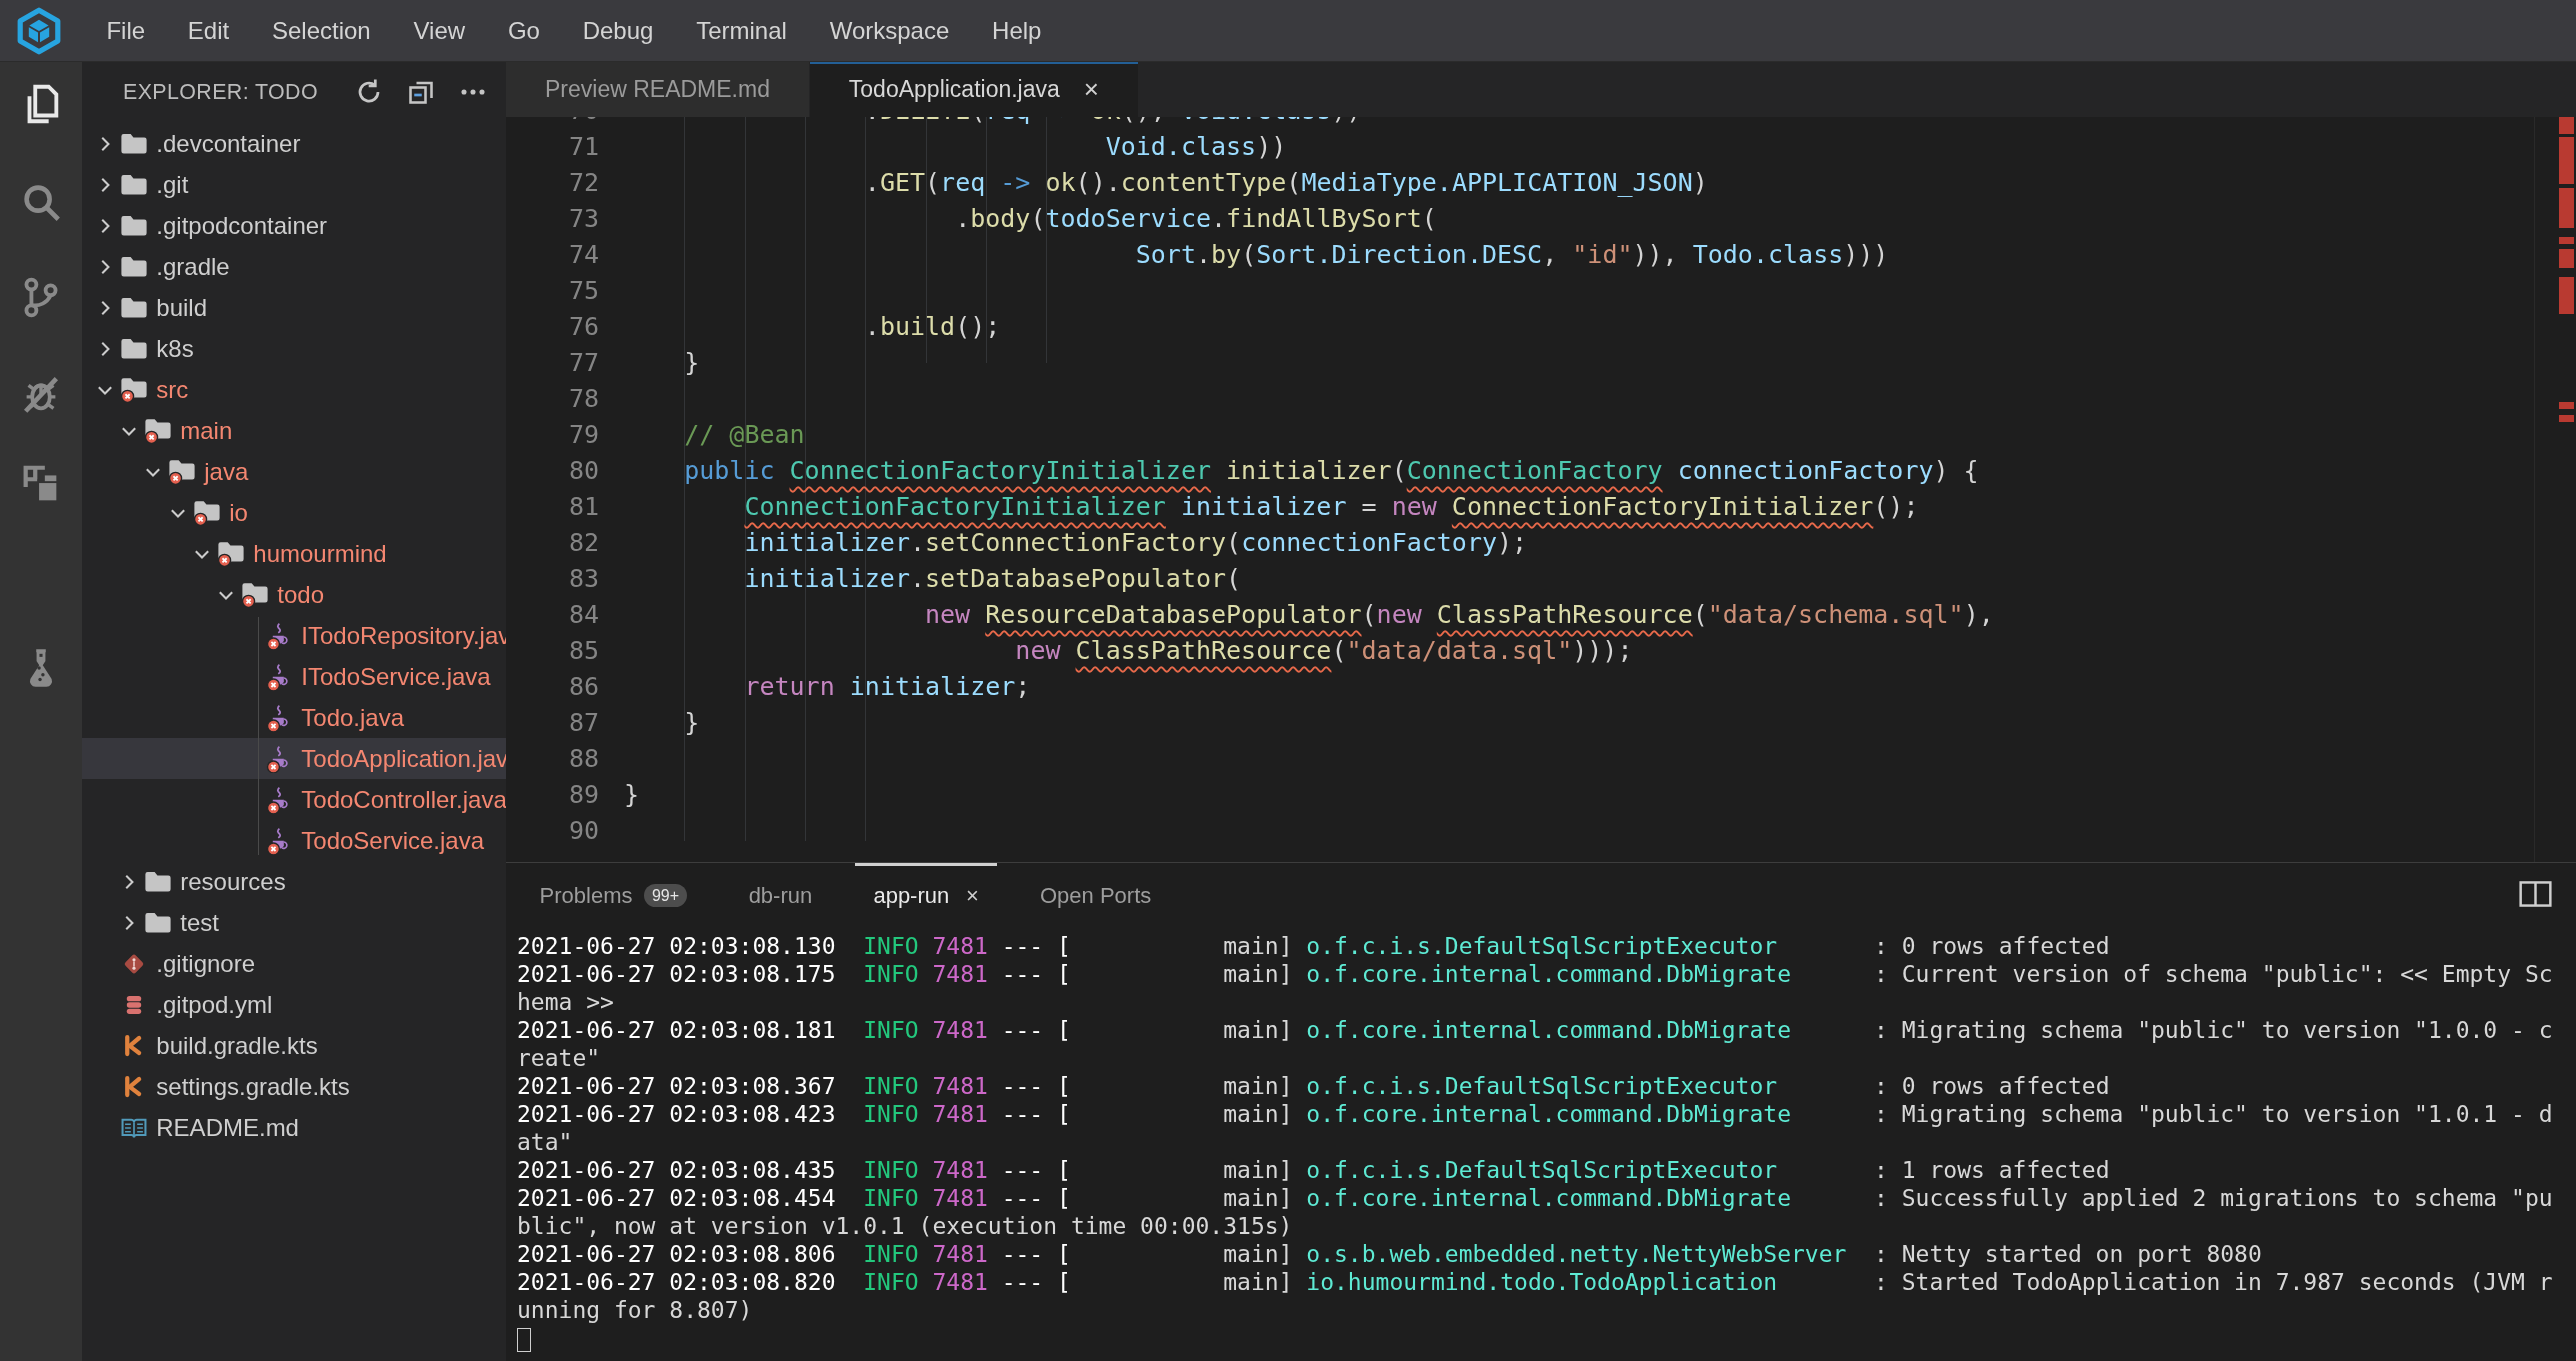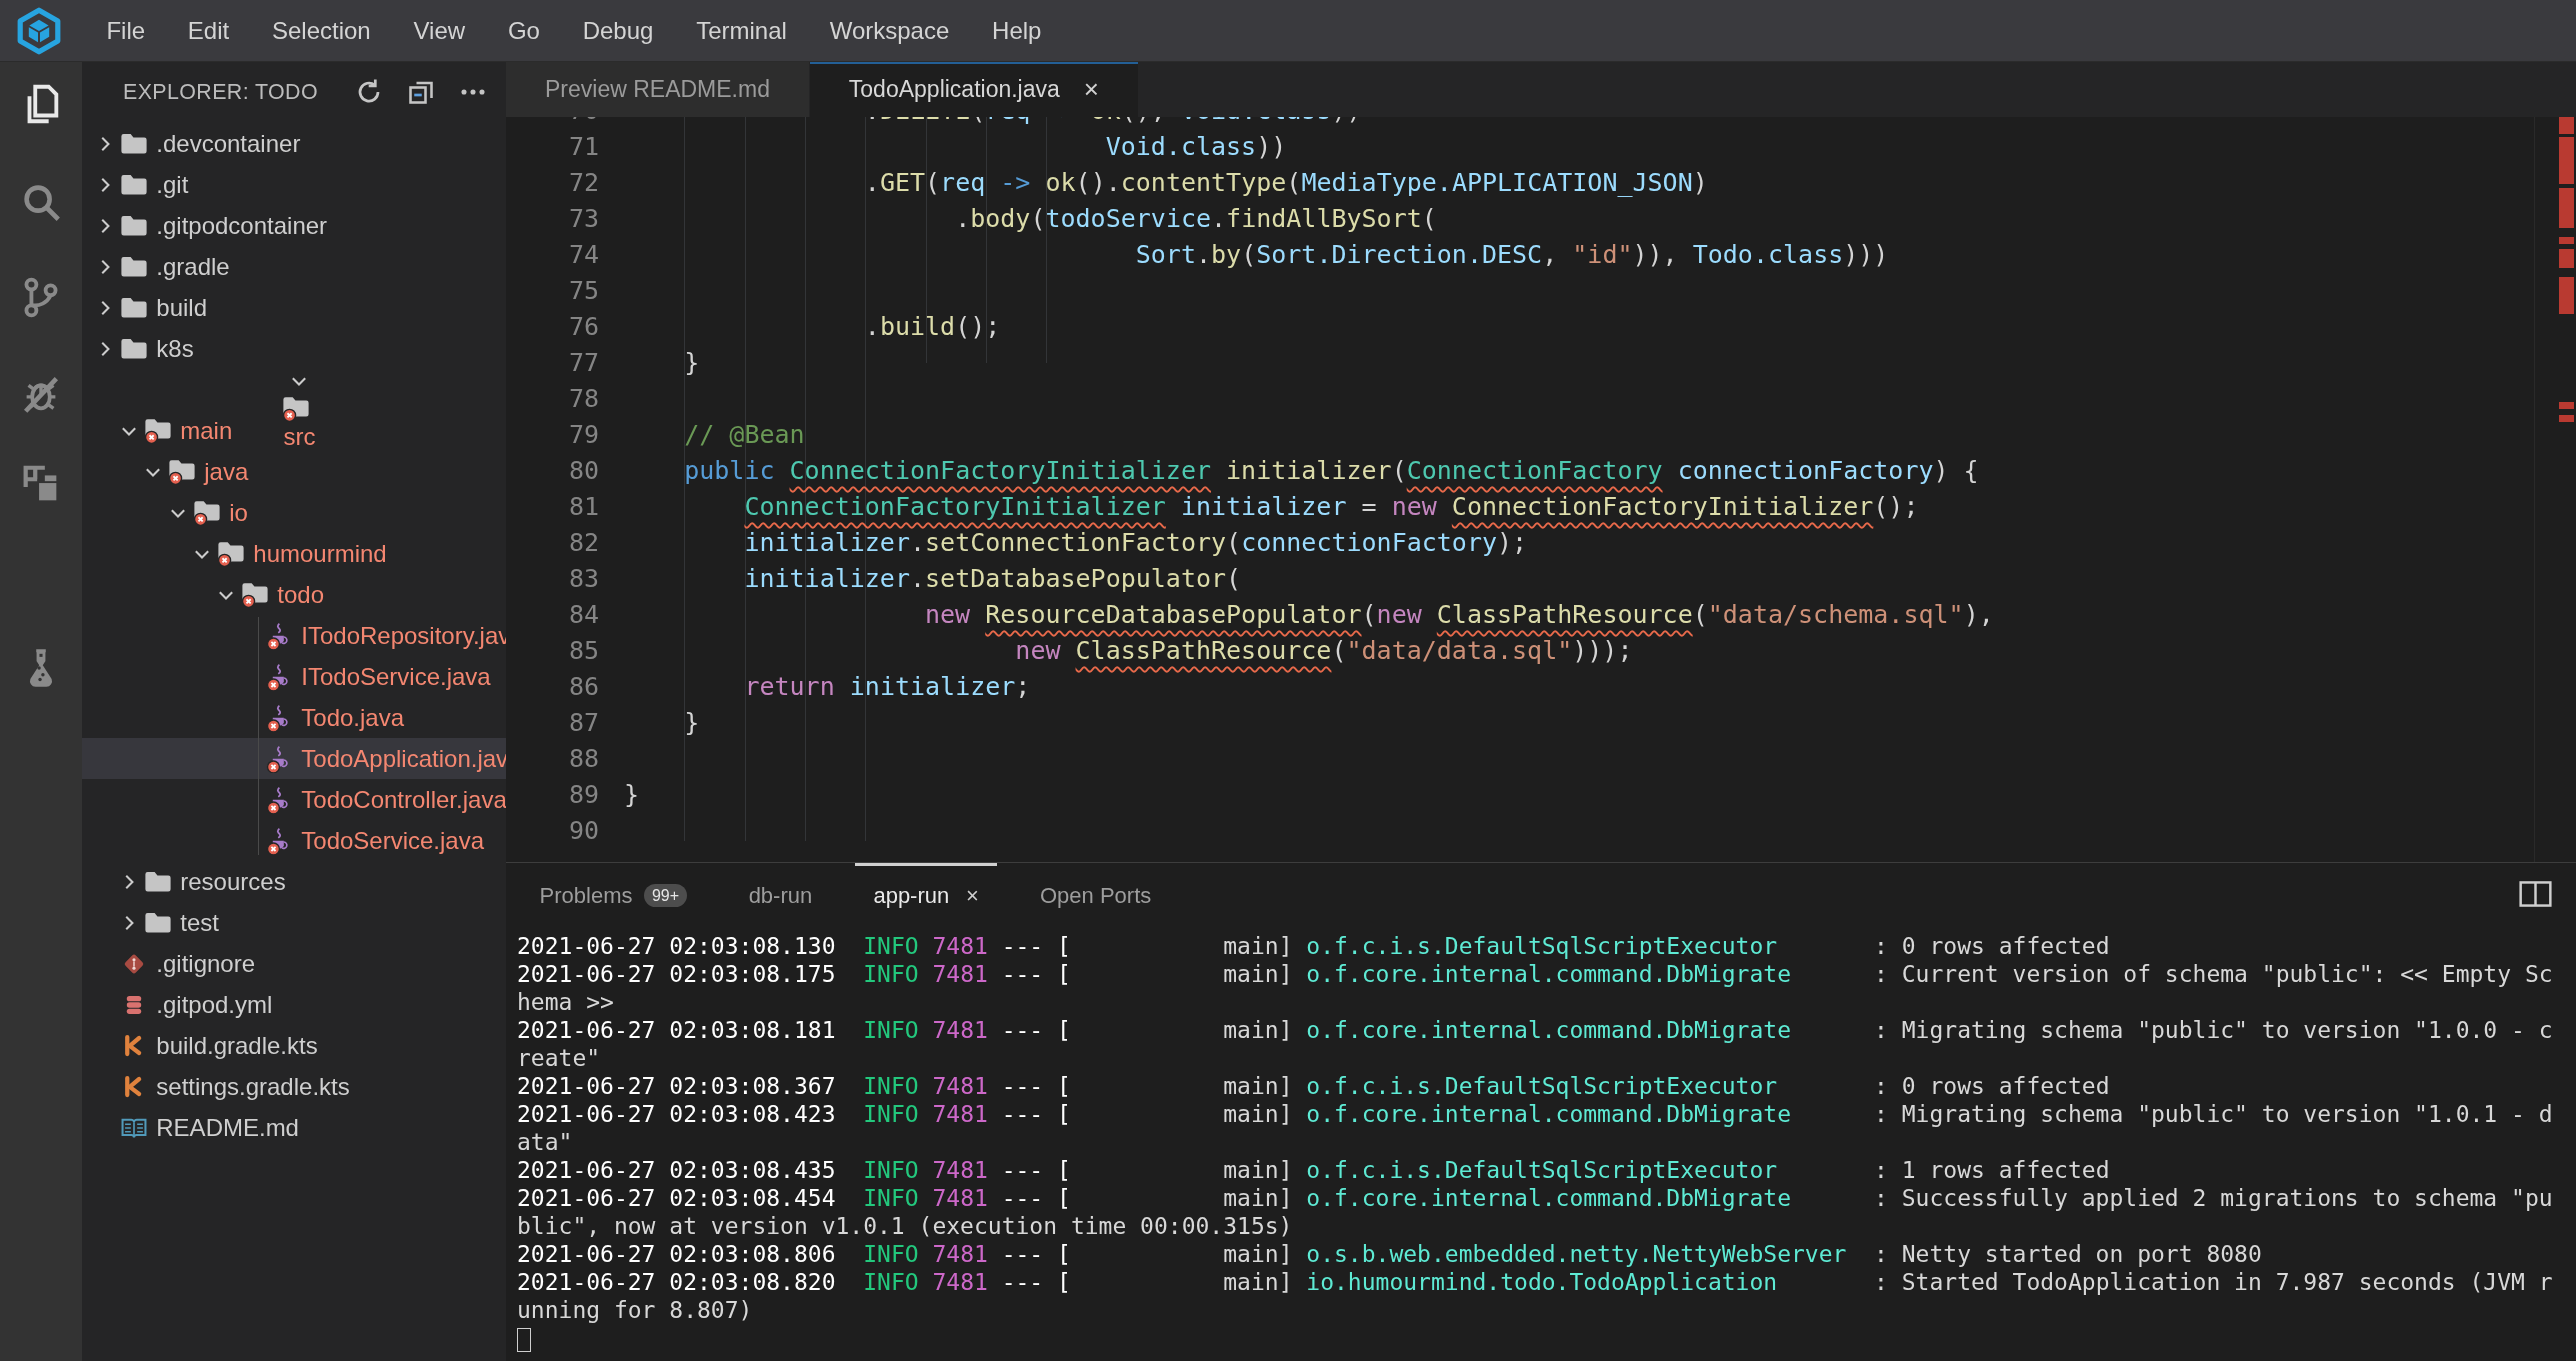--- a/index.html
+++ b/index.html
@@ -238,21 +238,21 @@
             <path d="M6 3.5 l4.5 4.5 L6 12.5" fill="none" stroke="#cccccc" stroke-width="1.5"></path>
           </svg>
         </span>
         <span class="ticon">
           <svg viewBox="0 0 20 17" width="28" height="24">
             <path d="M1 3 a1.6 1.6 0 0 1 1.6 -1.6 h5 l2 2.4 h7.8 A1.6 1.6 0 0 1 19 5.4 v8.2 a1.6 1.6 0 0 1 -1.6 1.6 H2.6 A1.6 1.6 0 0 1 1 13.6 Z" fill="#c5c5c5"></path>
           </svg>
         </span>
         <span class="tlabel">k8s</span>
       </div>
-      <div class="trow err" style="padding-left: 11px; flex-direction: column;">
+      <div class="trow err" style="padding-left: 11px;">
         <span class="chev">
           <svg viewBox="0 0 16 16" width="22" height="22">
             <path d="M3.5 6 L8 10.5 L12.5 6" fill="none" stroke="#cccccc" stroke-width="1.5"></path>
           </svg>
         </span>
         <span class="ticon">
           <svg viewBox="0 0 20 19" width="28" height="27">
             <path d="M1 3 a1.6 1.6 0 0 1 1.6 -1.6 h5 l2 2.4 h7.8 A1.6 1.6 0 0 1 19 5.4 v8.2 a1.6 1.6 0 0 1 -1.6 1.6 H2.6 A1.6 1.6 0 0 1 1 13.6 Z" fill="#c5c5c5"></path>
             <circle cx="5.4" cy="14.4" r="4.3" fill="#e4604f" stroke="#252526" stroke-width="1"></circle>
             <path d="M3.9 12.9 l3 3 M6.9 12.9 l-3 3" stroke="#ffffff" stroke-width="1.3"></path>

